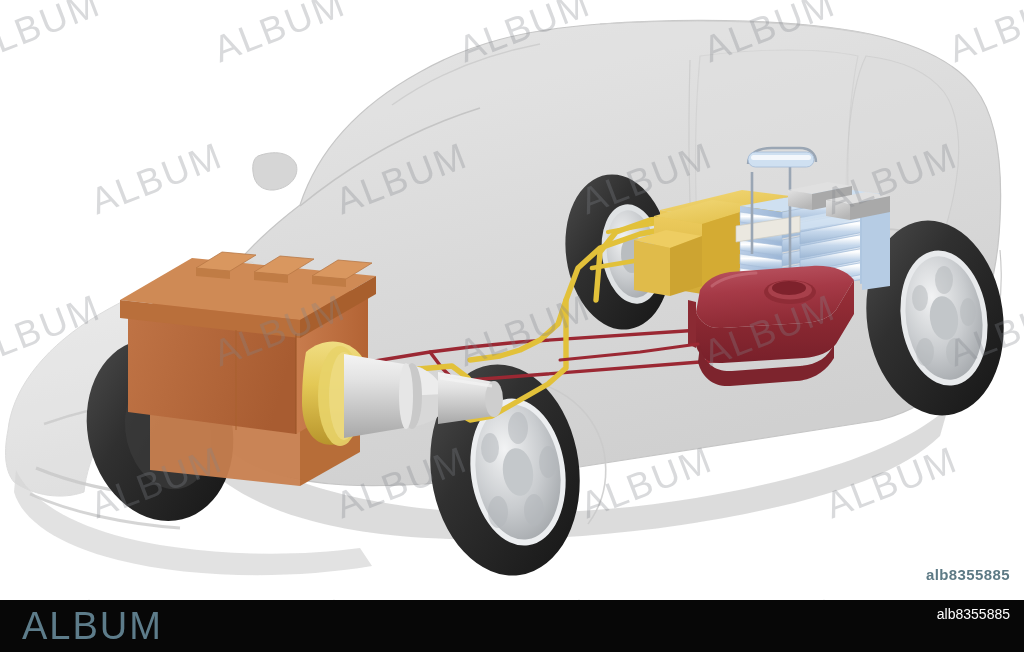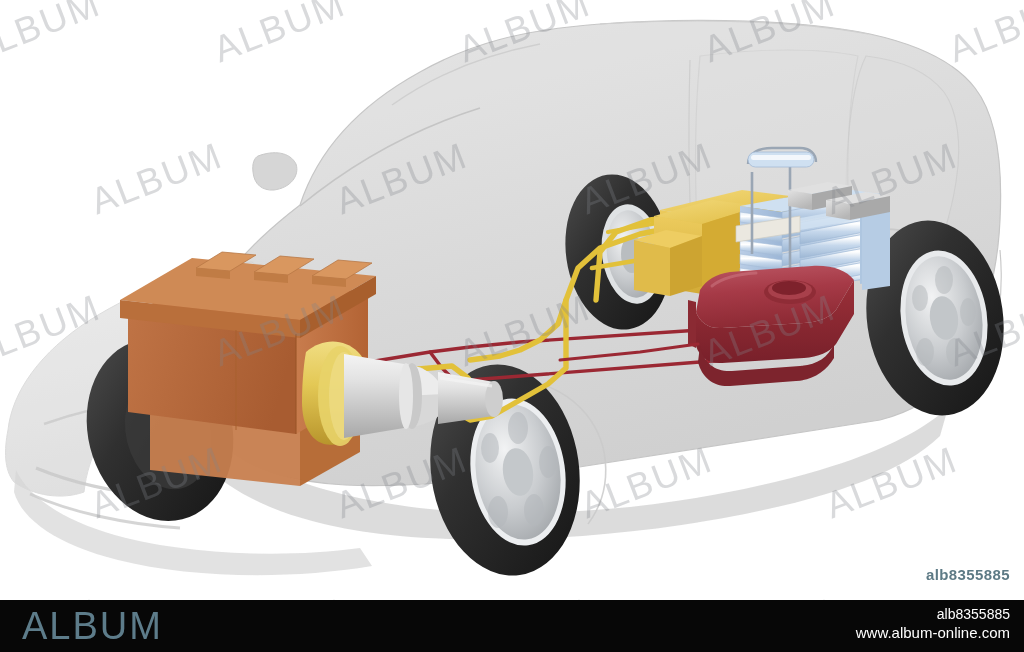--- a/index.html
+++ b/index.html
@@ -434,17 +434,16 @@
         <span class="wm" style="left: 1102.5px; top: 760px; color: rgba(130, 133, 140, 0.3); transform: rotate(-21deg);">ALBUM</span>
       </div>
 
     <div id="photo-id">alb8355885</div>
   </div>
 
   <div id="footer">
     <div id="footer-logo">ALBUM</div>
     <div id="footer-right">
       <div id="footer-id">alb8355885</div>
-      <div id="footer-url">www.album-online.com</div>
     </div>
   </div>
 
 </div>
 
 </body></html>

